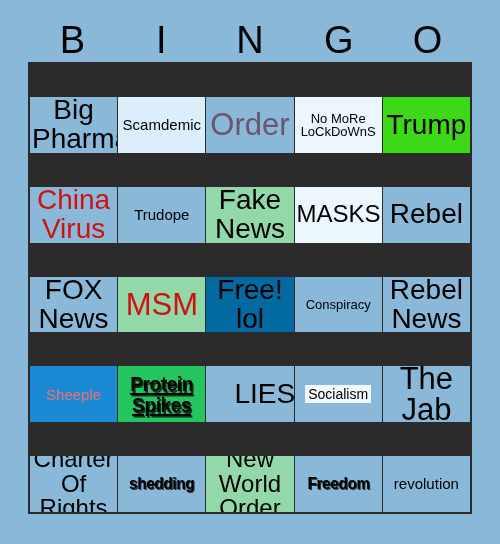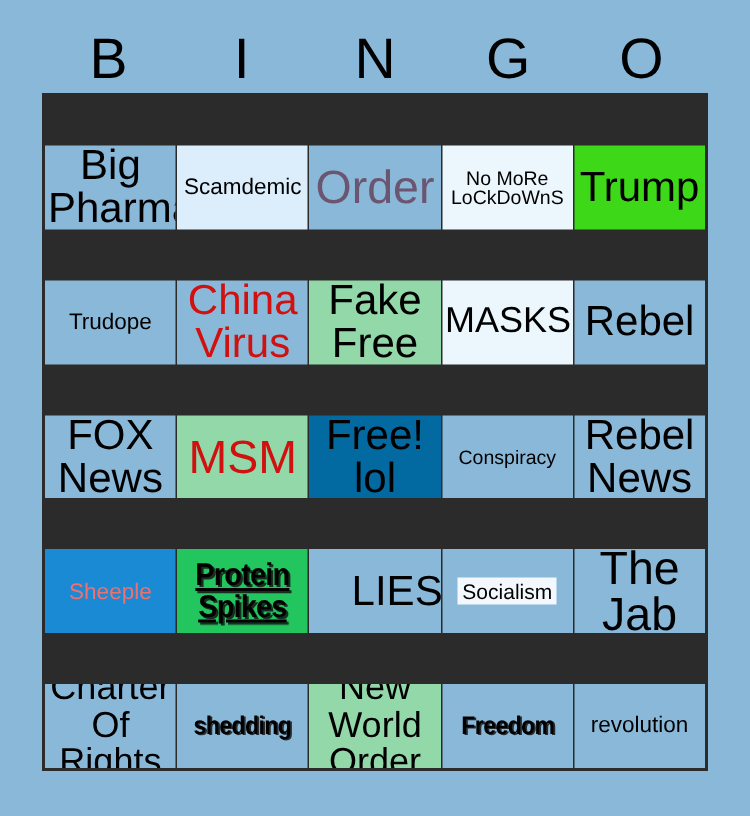--- a/index.html
+++ b/index.html
@@ -130,30 +130,30 @@
       <div class="cell s-xl " style="background: rgb(138, 184, 217);">
         <span class="txt" style="color: rgb(107, 85, 112);">Order</span>
       </div>
       <div class="cell s-xs " style="background: rgb(235, 246, 253);">
         <span class="txt" style="color: rgb(0, 0, 0);">No MoRe
 LoCkDoWnS</span>
       </div>
       <div class="cell s-lg " style="background: rgb(61, 217, 24);">
         <span class="txt" style="color: rgb(0, 0, 0);">Trump</span>
       </div>
+      <div class="cell s-lg " style="background: rgb(138, 184, 217);">
+        <span class="txt" style="color: rgb(209, 16, 16);">China
+Virus</span>
+      </div>
       <div class="cell s-sm " style="background: rgb(138, 184, 217);">
         <span class="txt" style="color: rgb(0, 0, 0);">Trudope</span>
       </div>
-      <div class="cell s-lg " style="background: rgb(138, 184, 217);">
-        <span class="txt" style="color: rgb(209, 16, 16);">China
-Virus</span>
-      </div>
       <div class="cell s-lg " style="background: rgb(146, 216, 168);">
         <span class="txt" style="color: rgb(0, 0, 0);">Fake
-Free</span>
+News</span>
       </div>
       <div class="cell s-md " style="background: rgb(235, 246, 253);">
         <span class="txt" style="color: rgb(0, 0, 0);">MASKS</span>
       </div>
       <div class="cell s-lg " style="background: rgb(138, 184, 217);">
         <span class="txt" style="color: rgb(0, 0, 0);">Rebel</span>
       </div>
       <div class="cell s-lg " style="background: rgb(138, 184, 217);">
         <span class="txt" style="color: rgb(0, 0, 0);">FOX
 News</span>

